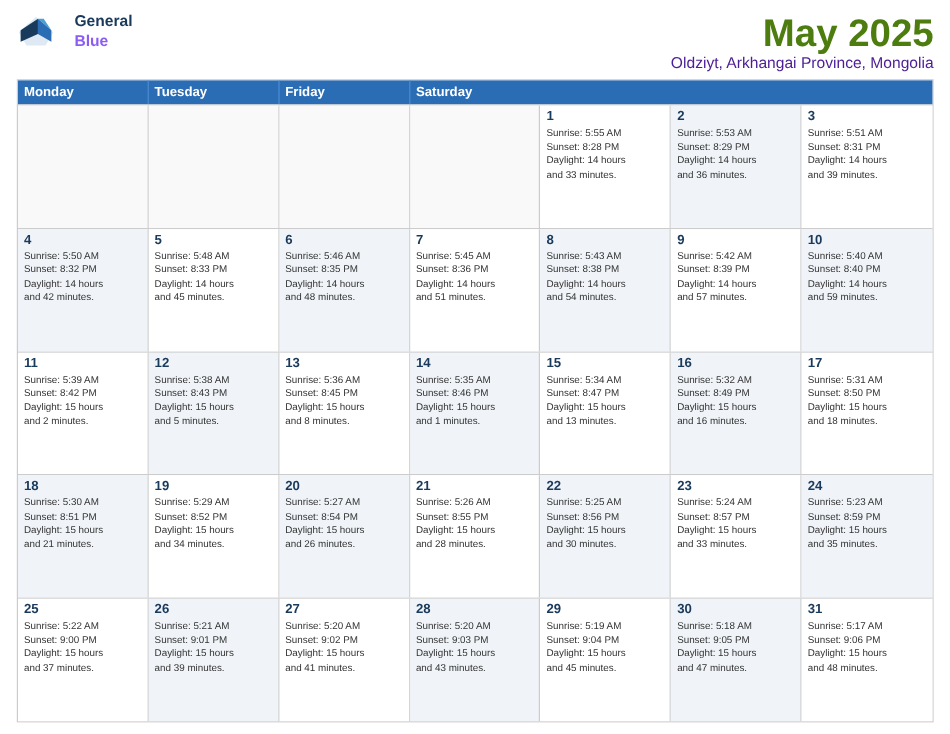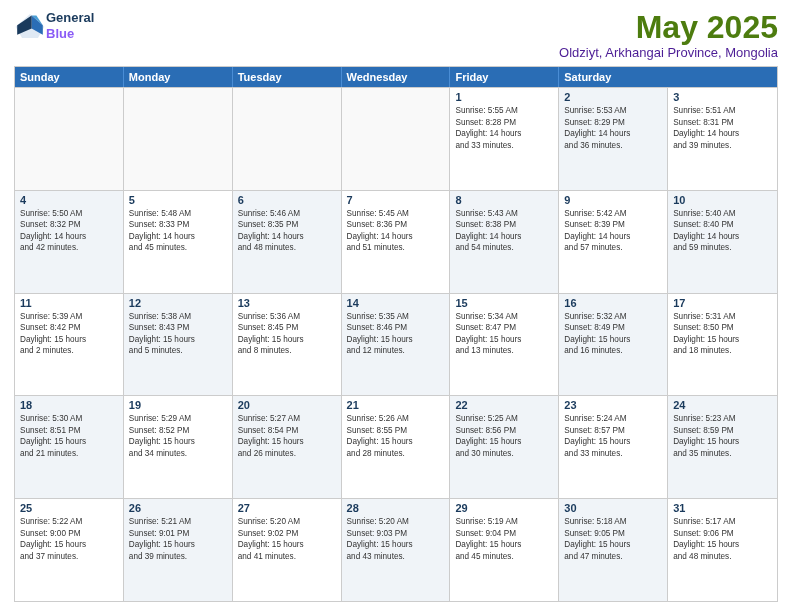--- a/index.html
+++ b/index.html
@@ -19,21 +19,21 @@
     }
     .header {
       display: flex;
       align-items: flex-start;
       justify-content: space-between;
       margin-bottom: 6px;
     }
     .logo {
       display: flex;
       align-items: center;
-      gap: 0;
+      gap: 16px;
     }
     .logo-text {
       font-size: 13px;
       font-weight: bold;
       color: #1a3a5c;
       line-height: 1.2;
     }
     .logo-icon {
       width: 32px;
       height: 28px;
@@ -124,24 +124,22 @@
       </div>
     </div>
     <div class="title-block">
       <div class="main-title">May 2025</div>
       <div class="subtitle">Oldziyt, Arkhangai Province, Mongolia</div>
     </div>
   </div>
 
   <div class="calendar">
     <div class="col-headers" id="col-headers">
-        <div class="col-header">Sunday</div>
         <div class="col-header">Monday</div>
         <div class="col-header">Tuesday</div>
-        <div class="col-header">Wednesday</div>
         <div class="col-header">Friday</div>
         <div class="col-header">Saturday</div>
       </div>
     <div class="calendar-body" id="cal-body">
         <div class="cal-row">
           <div class="cal-cell empty"></div>
           <div class="cal-cell empty"></div>
           <div class="cal-cell empty"></div>
           <div class="cal-cell empty"></div>
           <div class="cal-cell">
@@ -237,21 +235,21 @@
             <div class="cell-line">Sunrise: 5:36 AM</div>
             <div class="cell-line">Sunset: 8:45 PM</div>
             <div class="cell-line">Daylight: 15 hours</div>
             <div class="cell-line">and 8 minutes.</div>
           </div>
           <div class="cal-cell shaded">
             <div class="day-num">14</div>
             <div class="cell-line">Sunrise: 5:35 AM</div>
             <div class="cell-line">Sunset: 8:46 PM</div>
             <div class="cell-line">Daylight: 15 hours</div>
-            <div class="cell-line">and 12 minutes.</div>
+            <div class="cell-line">and 1 minutes.</div>
           </div>
           <div class="cal-cell">
             <div class="day-num">15</div>
             <div class="cell-line">Sunrise: 5:34 AM</div>
             <div class="cell-line">Sunset: 8:47 PM</div>
             <div class="cell-line">Daylight: 15 hours</div>
             <div class="cell-line">and 13 minutes.</div>
           </div>
           <div class="cal-cell shaded">
             <div class="day-num">16</div>

